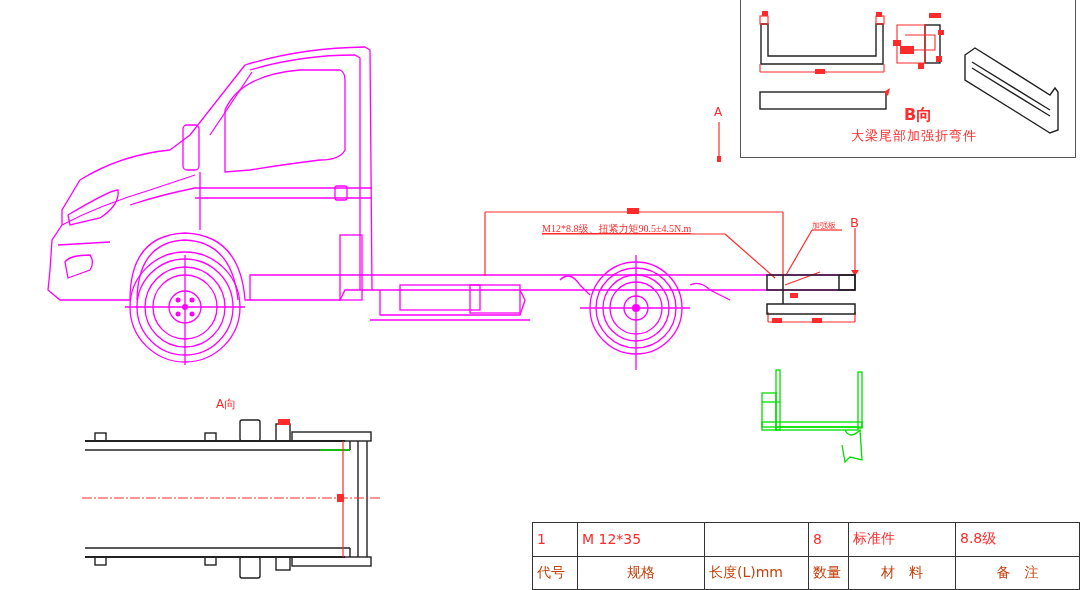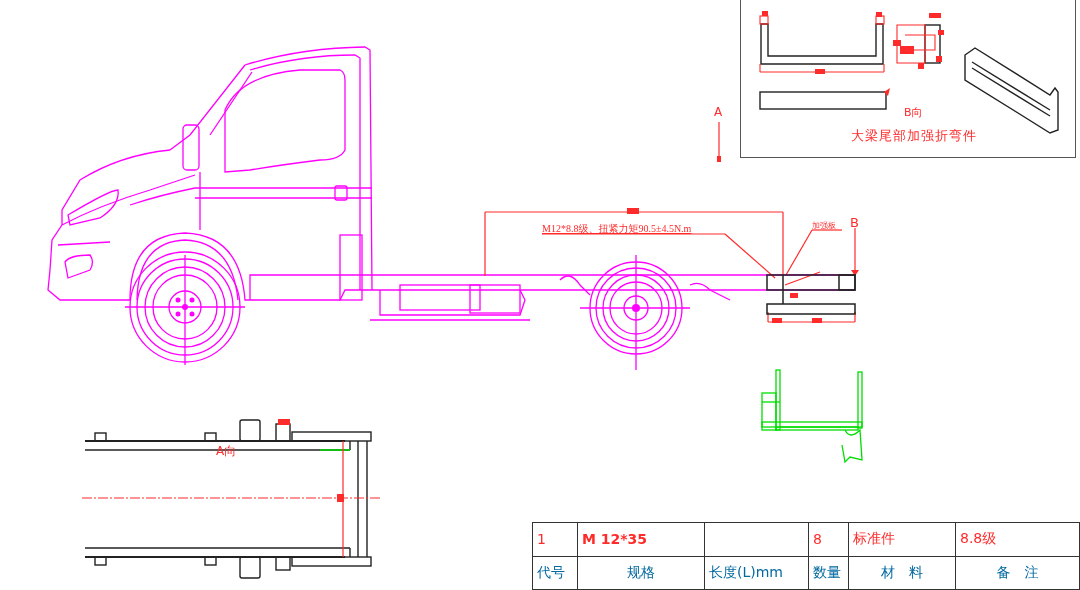--- a/index.html
+++ b/index.html
@@ -2,21 +2,21 @@
 <html><head>
 <meta charset="utf-8">
 <style>
   html,body{margin:0;padding:0;background:#fff;}
   body{width:1080px;height:590px;position:relative;overflow:hidden;font-family:"DejaVu Sans",sans-serif;}
   svg{position:absolute;left:0;top:0;}
   .lbl{position:absolute;white-space:nowrap;font-family:"DejaVu Sans",sans-serif;}
   .red{color:#ff2a2a;}
   .detail-box{position:absolute;left:740px;top:-2px;width:336px;height:160px;border:1.5px solid #555;box-sizing:border-box;}
   .title-block{position:absolute;left:532px;top:522px;width:548px;height:68px;border-collapse:collapse;}
-  .title-block td{border:1.5px solid #333;height:31px;font-size:14px;padding:0 4px;color:#0369a1;}
+  .title-block td{border:1.5px solid #333;height:31px;font-size:14px;padding:0 4px;color:#c2410c;}
   .title-block tr.r1 td{color:#ff2a2a;}
   .c{text-align:center;}
 </style>
 </head>
 <body>
 
 <svg width="1080" height="590" viewBox="0 0 1080 590">
 
   <g fill="none" stroke="#ff00ff" stroke-width="1.3">
 
@@ -180,34 +180,34 @@
     <rect x="893" y="40" width="8" height="6"></rect>
     <rect x="900" y="46" width="14" height="8"></rect>
     <rect x="938" y="30" width="6" height="5"></rect>
     <rect x="936" y="56" width="6" height="6"></rect>
     <rect x="918" y="63" width="6" height="6"></rect>
     <polygon points="884,92 890,88 888,96"></polygon>
   </g>
 </svg>
 
 <div class="detail-box"></div>
-<div class="lbl red" style="left:904px;top:105px;font-size:11px;">B向</div>
+<div class="lbl red" style="left:904px;top:105px;font-size:16px;font-weight:bold;">B向</div>
 <div class="lbl red" style="left:851px;top:127px;font-size:13px;letter-spacing:1px;text-align:center;">大梁尾部加强折弯件</div>
 
 <div class="lbl red" style="left:714px;top:105px;font-size:12px;">A</div>
 <div class="lbl red" style="left:850px;top:215px;font-size:13px;">B</div>
 <div class="lbl red" style="left:542px;top:222px;font-size:10px;text-decoration:underline;font-family:Liberation Serif, serif;">M12*8.8级、扭紧力矩90.5±4.5N.m</div>
 <div class="lbl red" style="left:812px;top:220px;font-size:8px;">加强板</div>
-<div class="lbl red" style="left:216px;top:396px;font-size:12px;margin-top:47px;">A向</div>
+<div class="lbl red" style="left:216px;top:396px;font-size:12px;">A向</div>
 
 <table class="title-block">
   <tbody>
       <tr class="r1">
     <td style="width:36px;">1</td>
-    <td style="width:118px;font-weight:bold;">M 12*35</td>
+    <td style="width:118px;">M 12*35</td>
     <td style="width:95px;"></td>
     <td style="width:31px;">8</td>
     <td style="width:98px;">标准件</td>
     <td>8.8级</td>
   </tr>
   <tr>
     <td>代号</td>
     <td class="c">规格</td>
     <td>长度(L)mm</td>
     <td>数量</td>

